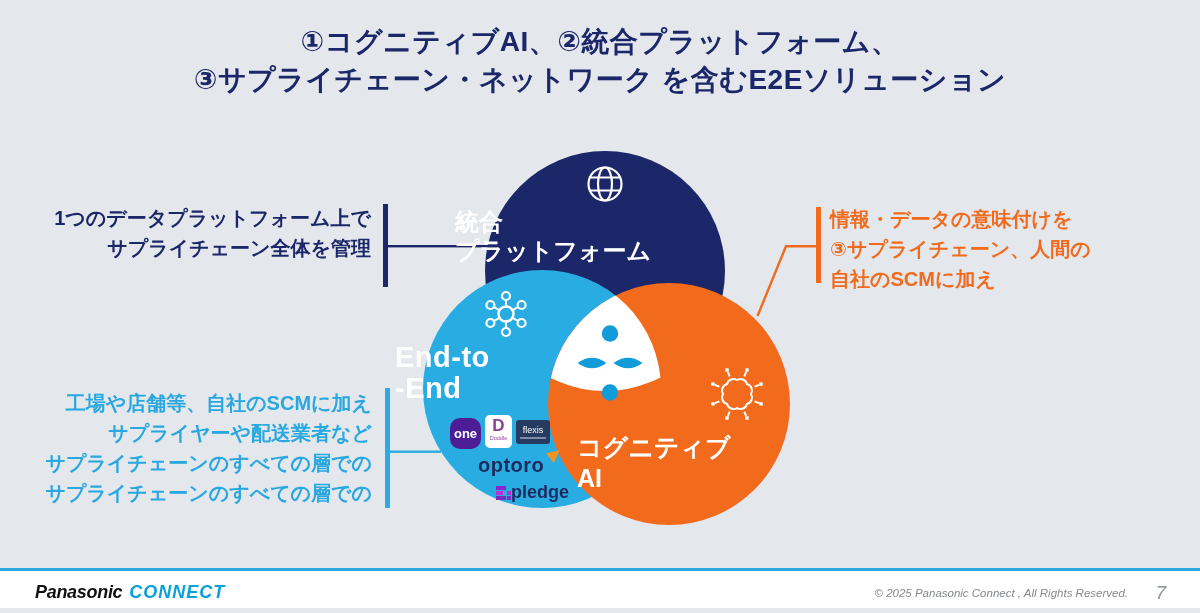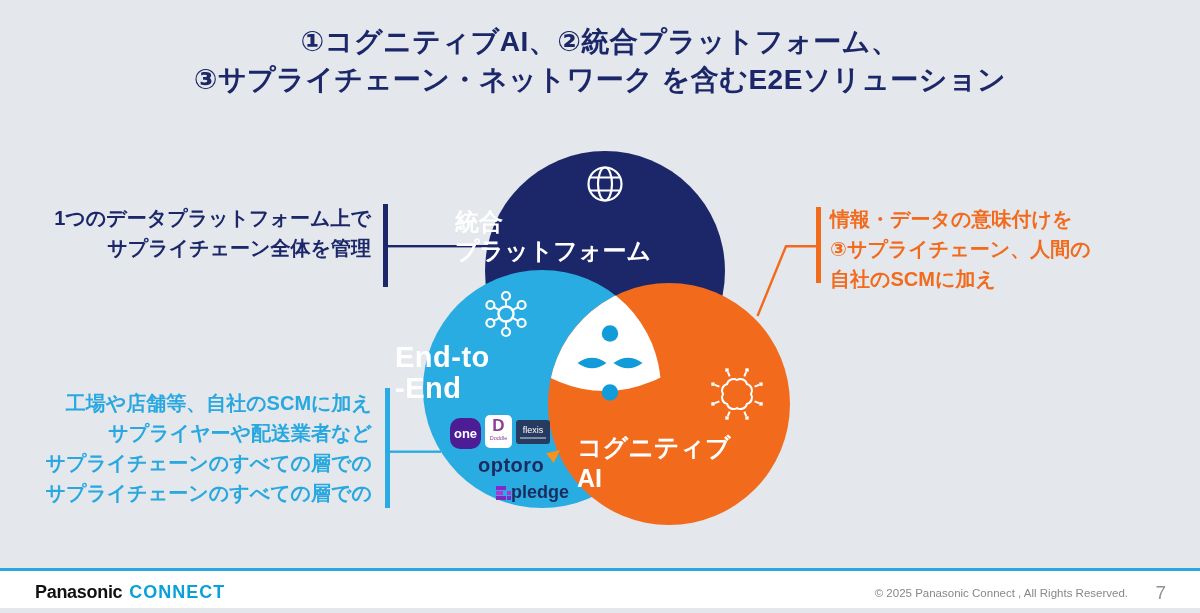--- a/index.html
+++ b/index.html
@@ -55,21 +55,21 @@
   .pledge-mark i { position:absolute; display:block; }
   .pledge-mark .b1 { left:0; top:0;  width:10px; height:4px; background:#8428CE; }
   .pledge-mark .b2 { left:0; top:5px; width:7px;  height:4px; background:#C32BD5; }
   .pledge-mark .b3 { left:0; top:10px; width:10px; height:4px; background:#7A2BBE; }
   .pledge-mark .d1 { left:11px; top:5px;  width:4px; height:4px; background:#C32BD5; }
   .pledge-mark .d2 { left:11px; top:10px; width:4px; height:4px; background:#8428CE; }
   .logo-pledge .ptext { font-size:18px; font-weight:700; color:#1C2A5E; }
 
   .footer {
     position:absolute; left:0; top:568px; width:1200px; height:40px;
-    background:#fff; border-top:3px solid #29A9E0; box-sizing:border-box; z-index:4;
+    background:#fff; border-top:3px solid #29A9E0; box-sizing:border-box; z-index:4;font-style:italic;
   }
   .brand { position:absolute; left:35px; top:11px; font-size:18px; white-space:nowrap; }
   .brand-black { color:#111; font-weight:800; letter-spacing:-0.3px; }
   .brand-blue  { color:#09A0DC; font-weight:700; letter-spacing:1px; margin-left:7px; }
   .copyright { position:absolute; right:72px; top:16px; font-size:11.5px; color:#85888C; }
   .page-number { position:absolute; right:34px; top:11px; font-size:19px; color:#8E9398; }
 </style>
 </head>
 <body>
 

